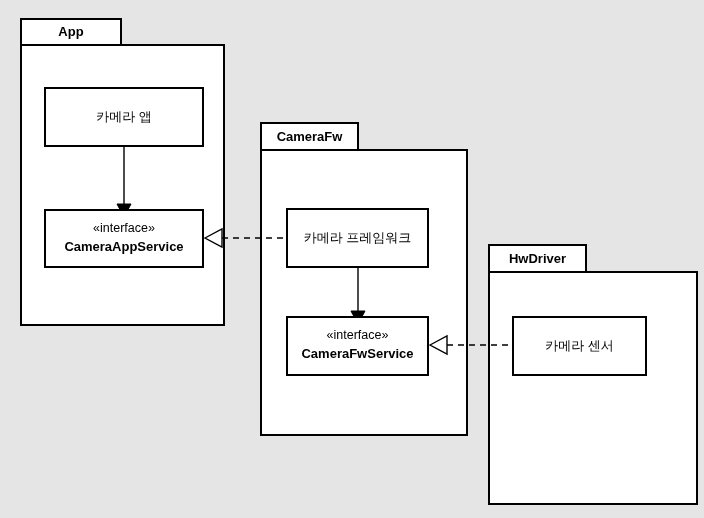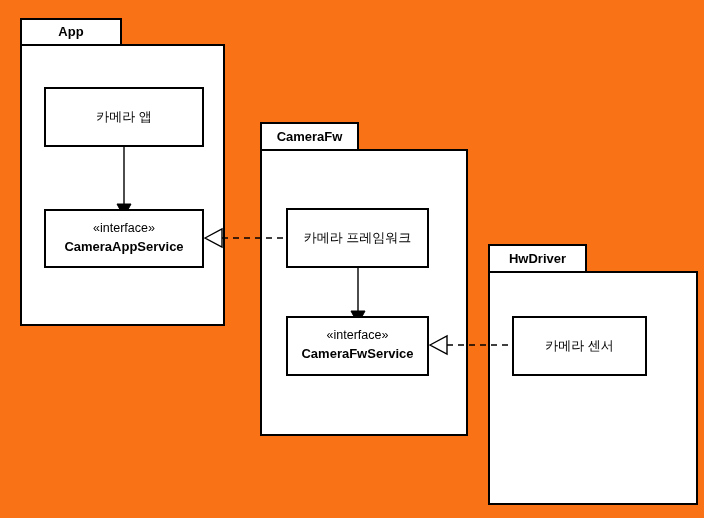--- a/index.html
+++ b/index.html
@@ -11,21 +11,21 @@
   body {
     width: 704px;
     height: 518px;
     overflow: hidden;
     font-family: "Liberation Sans", "DejaVu Sans", sans-serif;
   }
   #diagram-canvas {
     position: relative;
     width: 704px;
     height: 518px;
-    background: #f97316;
+    background: #e5e5e5;
   }
   svg.diagram {
     display: block;
     width: 704px;
     height: 518px;
   }
   
   .pkg-tab, .pkg-body, .node-box {
     fill: #ffffff;
     stroke: #000000;

